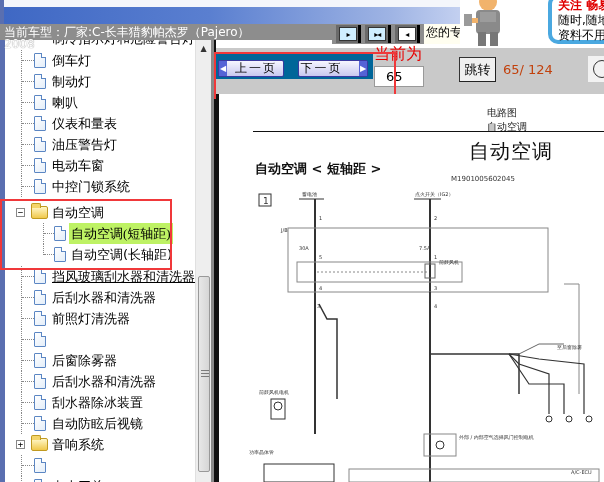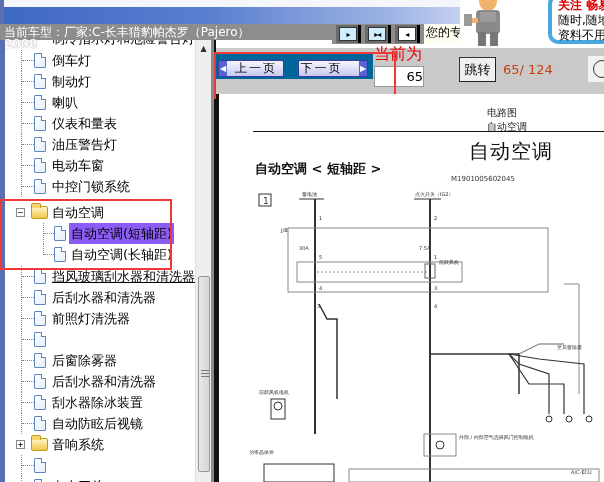--- a/index.html
+++ b/index.html
@@ -5,21 +5,21 @@
   * { box-sizing: border-box; margin: 0; padding: 0; }
   html, body { width: 604px; height: 482px; overflow: hidden; background: #fff; font-family: "DejaVu Sans", sans-serif; }
   .root { position: relative; width: 604px; height: 482px; overflow: hidden; }
 
   
   .top-white { position: absolute; left: 0; top: 0; width: 604px; height: 7px; background: #f4f6fb; border-left: 4px solid #5a6fb0; }
   .top-blue { position: absolute; left: 0; top: 7px; width: 460px; height: 17px; background: linear-gradient(90deg,#3f68c4 0%,#5a7fd0 45%,#9fb4e4 85%,#c3d0f0 100%); border-left: 4px solid #5a6fb0; }
 
   
   .model-bar { position: absolute; left: 0; top: 24px; width: 332px; height: 16px; background: #8d8d8d; color: #fff; font-size: 12px; line-height: 16px; padding-left: 4px; white-space: nowrap; overflow: visible; z-index: 3; }
-  .model-year { position: absolute; left: 4px; top: 38px; font-size: 12px; color: #fff; line-height: 12px; z-index: 4; text-shadow: 0 0 1px #666; font-weight: bold; }
+  .model-year { position: absolute; left: 4px; top: 38px; font-size: 12px; color: #fff; line-height: 12px; z-index: 4; text-shadow: 0 0 1px #666; }
 
   .layout-buttons { position: absolute; left: 332px; top: 24px; width: 92px; height: 20px; background: #8d8d8d; display: flex; gap: 4px; padding: 1px 4px; }
   .lay-btn { width: 26px; height: 18px; background: #6a6a6a; border-right: 3px solid #000; position: relative; }
   .lay-btn .in { position: absolute; left: 3px; top: 2px; width: 18px; height: 14px; background: #cfeeff; border: 1px solid #333; display: flex; align-items: center; justify-content: center; font-size: 8px; color: #000; letter-spacing: -1px; }
   .lay-btn.w .in { background: #fff; }
 
   .hint-text { position: absolute; left: 424px; top: 24px; width: 40px; height: 20px; background: #fffef0; font-size: 12px; line-height: 16px; color: #000; overflow: hidden; white-space: nowrap; padding-left: 2px; }
 
   
   .ad { position: absolute; left: 460px; top: 0; width: 144px; height: 46px; background: #fff; overflow: hidden; }
@@ -34,21 +34,21 @@
   .tree-item { position: absolute; left: 0; height: 21px; width: 190px; font-size: 13px; line-height: 21px; color: #000; white-space: nowrap; }
   .tree-item .dots { position: absolute; left: 8px; top: 0; width: 1px; height: 21px; border-left: 1px dotted #888; }
   .tree-item .hdots { position: absolute; left: 9px; top: 10px; width: 12px; border-top: 1px dotted #888; }
   .tree-item .doc { position: absolute; left: 21px; top: 3px; width: 12px; height: 15px; background: linear-gradient(135deg,#fff 0%,#e4eef9 100%); border: 1px solid #5b86c3; border-radius: 1px; }
   .tree-item .doc::after { content: ""; position: absolute; right: -1px; top: -1px; width: 4px; height: 4px; background: #fff; border-left: 1px solid #5b86c3; border-bottom: 1px solid #5b86c3; }
   .tree-item .lbl { position: absolute; left: 39px; top: 0; }
   .tree-item.child .dots2 { position: absolute; left: 30px; top: 0; height: 11px; border-left: 1px dotted #888; }
   .tree-item.child .hdots { left: 31px; width: 12px; }
   .tree-item.child .doc { left: 41px; }
   .tree-item.child .lbl { left: 56px; padding: 0 2px; }
-  .tree-item.selected .lbl { background: #8b5cf6; }
+  .tree-item.selected .lbl { background: #bef264; font-family: Liberation Serif, serif; }
   .tree-item.underlined .lbl { text-decoration: underline; }
   .folder { position: absolute; left: 18px; top: 4px; width: 17px; height: 13px; background: linear-gradient(#fff7c8,#f0c84a); border: 1px solid #c09a20; border-radius: 2px; }
   .folder::before { content: ""; position: absolute; left: -1px; top: -4px; width: 8px; height: 4px; background: #f4d56a; border: 1px solid #c09a20; border-bottom: none; border-radius: 2px 2px 0 0; }
   .expander { position: absolute; left: 3px; top: 6px; width: 9px; height: 9px; border: 1px solid #888; background: #fff; font-size: 9px; line-height: 7px; text-align: center; color: #000; font-family: "DejaVu Sans Mono", monospace; }
   .partial-top { position: absolute; left: 39px; top: -10px; font-size: 13px; color: #000; }
 
   
   .tree-scroll { position: absolute; left: 195px; top: 40px; width: 16px; height: 442px; background: #eeeeee; border-left: 1px solid #e0e0e0; }
   .scroll-up { position: absolute; left: 0; top: 4px; width: 15px; height: 12px; font-size: 8px; text-align: center; color: #333; }
   .scroll-thumb { position: absolute; left: 2px; top: 236px; width: 12px; height: 196px; background: linear-gradient(90deg,#e8e8e8,#d6d6d6); border: 1px solid #999; border-radius: 2px; }
@@ -59,21 +59,21 @@
   
   .doc-toolbar { position: absolute; left: 216px; top: 48px; width: 388px; height: 46px; background: #c9c9c9; }
   .nav-panel { position: absolute; left: 216px; top: 52px; width: 157px; height: 27px; background: #006699; }
   .page-btn { position: absolute; top: 60px; height: 17px; background: linear-gradient(#f6f6ff,#c8c8ef); border: 1px solid #3a3aa0; font-size: 12px; line-height: 15px; color: #000; text-align: center; letter-spacing: 2px; border-radius: 2px; }
   .page-btn .arr { position: absolute; top: 0; width: 8px; height: 15px; background: #5563d6; color: #fff; font-size: 8px; line-height: 15px; letter-spacing: 0; }
   .prev-btn { left: 218px; width: 66px; padding-left: 10px; }
   .prev-btn .arr { left: 0; }
   .next-btn { left: 298px; width: 70px; padding-right: 23px; }
   .next-btn .arr { right: 0; }
   .current-label { position: absolute; left: 374px; top: 47px; font-size: 16px; color: #e80000; line-height: 14px; }
-  .page-input { position: absolute; left: 374px; top: 66px; width: 50px; height: 21px; border: 1px solid #999; background: #fff; font-size: 13px; line-height: 19px; padding-left: 3px; color: #000; font-family: "DejaVu Sans", sans-serif; text-align: right; }
+  .page-input { position: absolute; left: 374px; top: 66px; width: 50px; height: 21px; border: 1px solid #999; background: #fff; font-size: 13px; line-height: 19px; padding-left: 11px; color: #000; font-family: "DejaVu Sans", sans-serif; }
   .jump-btn { position: absolute; left: 459px; top: 57px; width: 37px; height: 25px; background: #f0f0f0; border: 1px solid #333; border-right-color: #222; border-bottom-color: #222; font-size: 13px; line-height: 23px; text-align: center; color: #000; }
   .page-count { position: absolute; left: 503px; top: 62px; font-size: 13px; color: #c2410c; line-height: 16px; }
   .zoom-ctl { position: absolute; left: 588px; top: 56px; width: 16px; height: 26px; background: #f2f2f2; }
   .zoom-ctl .circ { position: absolute; left: 5px; top: 4px; width: 18px; height: 18px; border: 1px solid #333; border-radius: 50%; }
   .red-box { position: absolute; border: 2px solid #f0383a; }
 
   .doc-page { position: absolute; left: 216px; top: 94px; width: 388px; height: 388px; background: #fff; border-left: 3px solid #111; overflow: hidden; }
   .doc-header1 { position: absolute; left: 268px; top: 12px; font-size: 10px; color: #222; }
   .doc-header2 { position: absolute; left: 268px; top: 26px; font-size: 10px; color: #222; text-decoration: underline; }
   .doc-rule { position: absolute; left: 34px; top: 37px; width: 360px; height: 1px; background: #111; }

